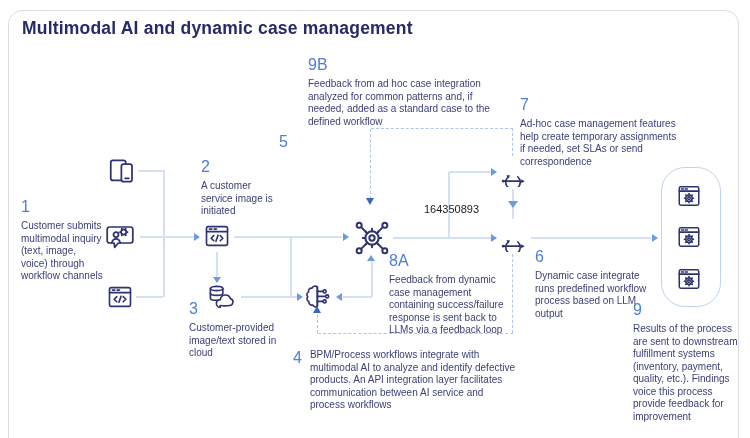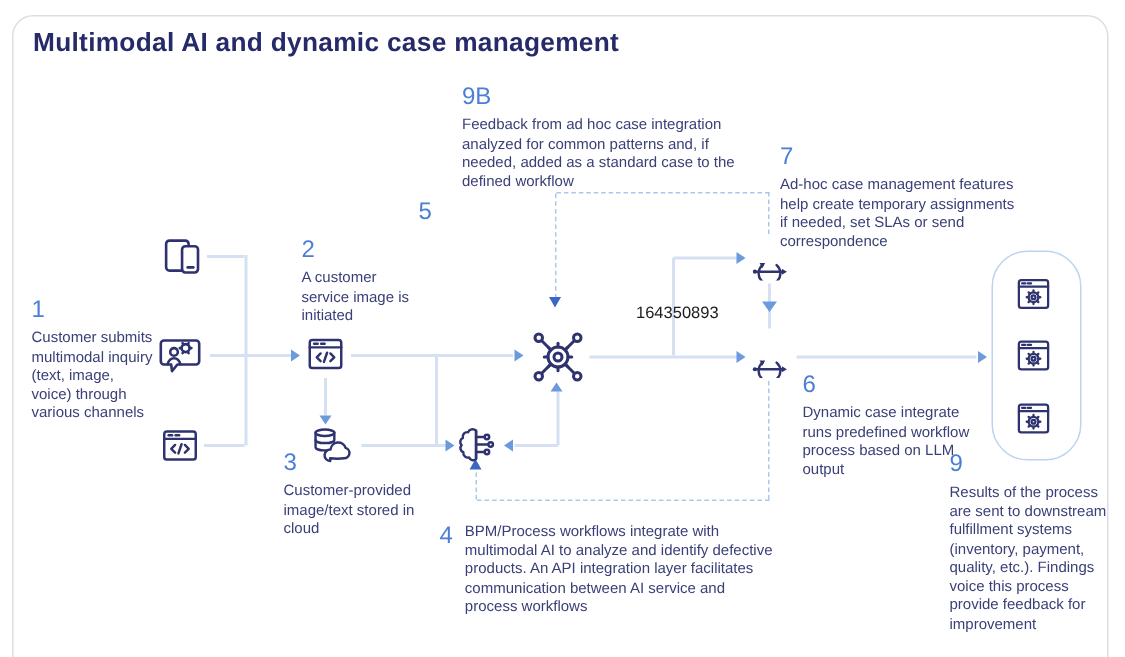--- a/index.html
+++ b/index.html
@@ -253,21 +253,21 @@
         <line x1="12" y1="11" x2="12" y2="9.8"></line>
       <line x1="14.1" y1="16.1" x2="15" y2="17"></line>
         <line x1="9.9" y1="11.9" x2="9" y2="11"></line>
       <line x1="14.1" y1="11.9" x2="15" y2="11"></line>
         <line x1="9.9" y1="16.1" x2="9" y2="17"></line>
     </svg>
   </div>
 
   <div class="step" style="left:21px;top:198px;width:82px;">
     <div class="num">1</div>
-    <div class="txt">Customer submits multimodal inquiry (text, image, voice) through various channels</div>
+    <div class="txt">Customer submits multimodal inquiry (text, image, voice) through workflow channels</div>
   </div>
 
   <div class="step" style="left:201px;top:158px;width:82px;">
     <div class="num">2</div>
     <div class="txt">A customer service image is initiated</div>
   </div>
 
   <div class="step" style="left:189px;top:300px;width:112px;">
     <div class="num">3</div>
     <div class="txt">Customer-provided image/text stored in cloud</div>
@@ -285,20 +285,24 @@
   <div class="step" style="left:535px;top:248px;width:118px;">
     <div class="num">6</div>
     <div class="txt">Dynamic case integrate runs predefined workflow process based on LLM output</div>
   </div>
 
   <div class="step" style="left:520px;top:96px;width:162px;">
     <div class="num">7</div>
     <div class="txt">Ad-hoc case management features help create temporary assignments if needed, set SLAs or send correspondence</div>
   </div>
 
+  <div class="step" style="left:389px;top:252px;width:126px;">
+    <div class="num">8A</div>
+    <div class="txt">Feedback from dynamic case management containing success/failure response is sent back to LLMs via a feedback loop</div>
+  </div>
 
   <div class="step" style="left:308px;top:56px;width:182px;">
     <div class="num">9B</div>
     <div class="txt">Feedback from ad hoc case integration analyzed for common patterns and, if needed, added as a standard case to the defined workflow</div>
   </div>
 
   <div class="step" style="left:633px;top:301px;width:106px;">
     <div class="num">9</div>
     <div class="txt">Results of the process are sent to downstream fulfillment systems (inventory, payment, quality, etc.). Findings voice this process provide feedback for improvement</div>
   </div>

